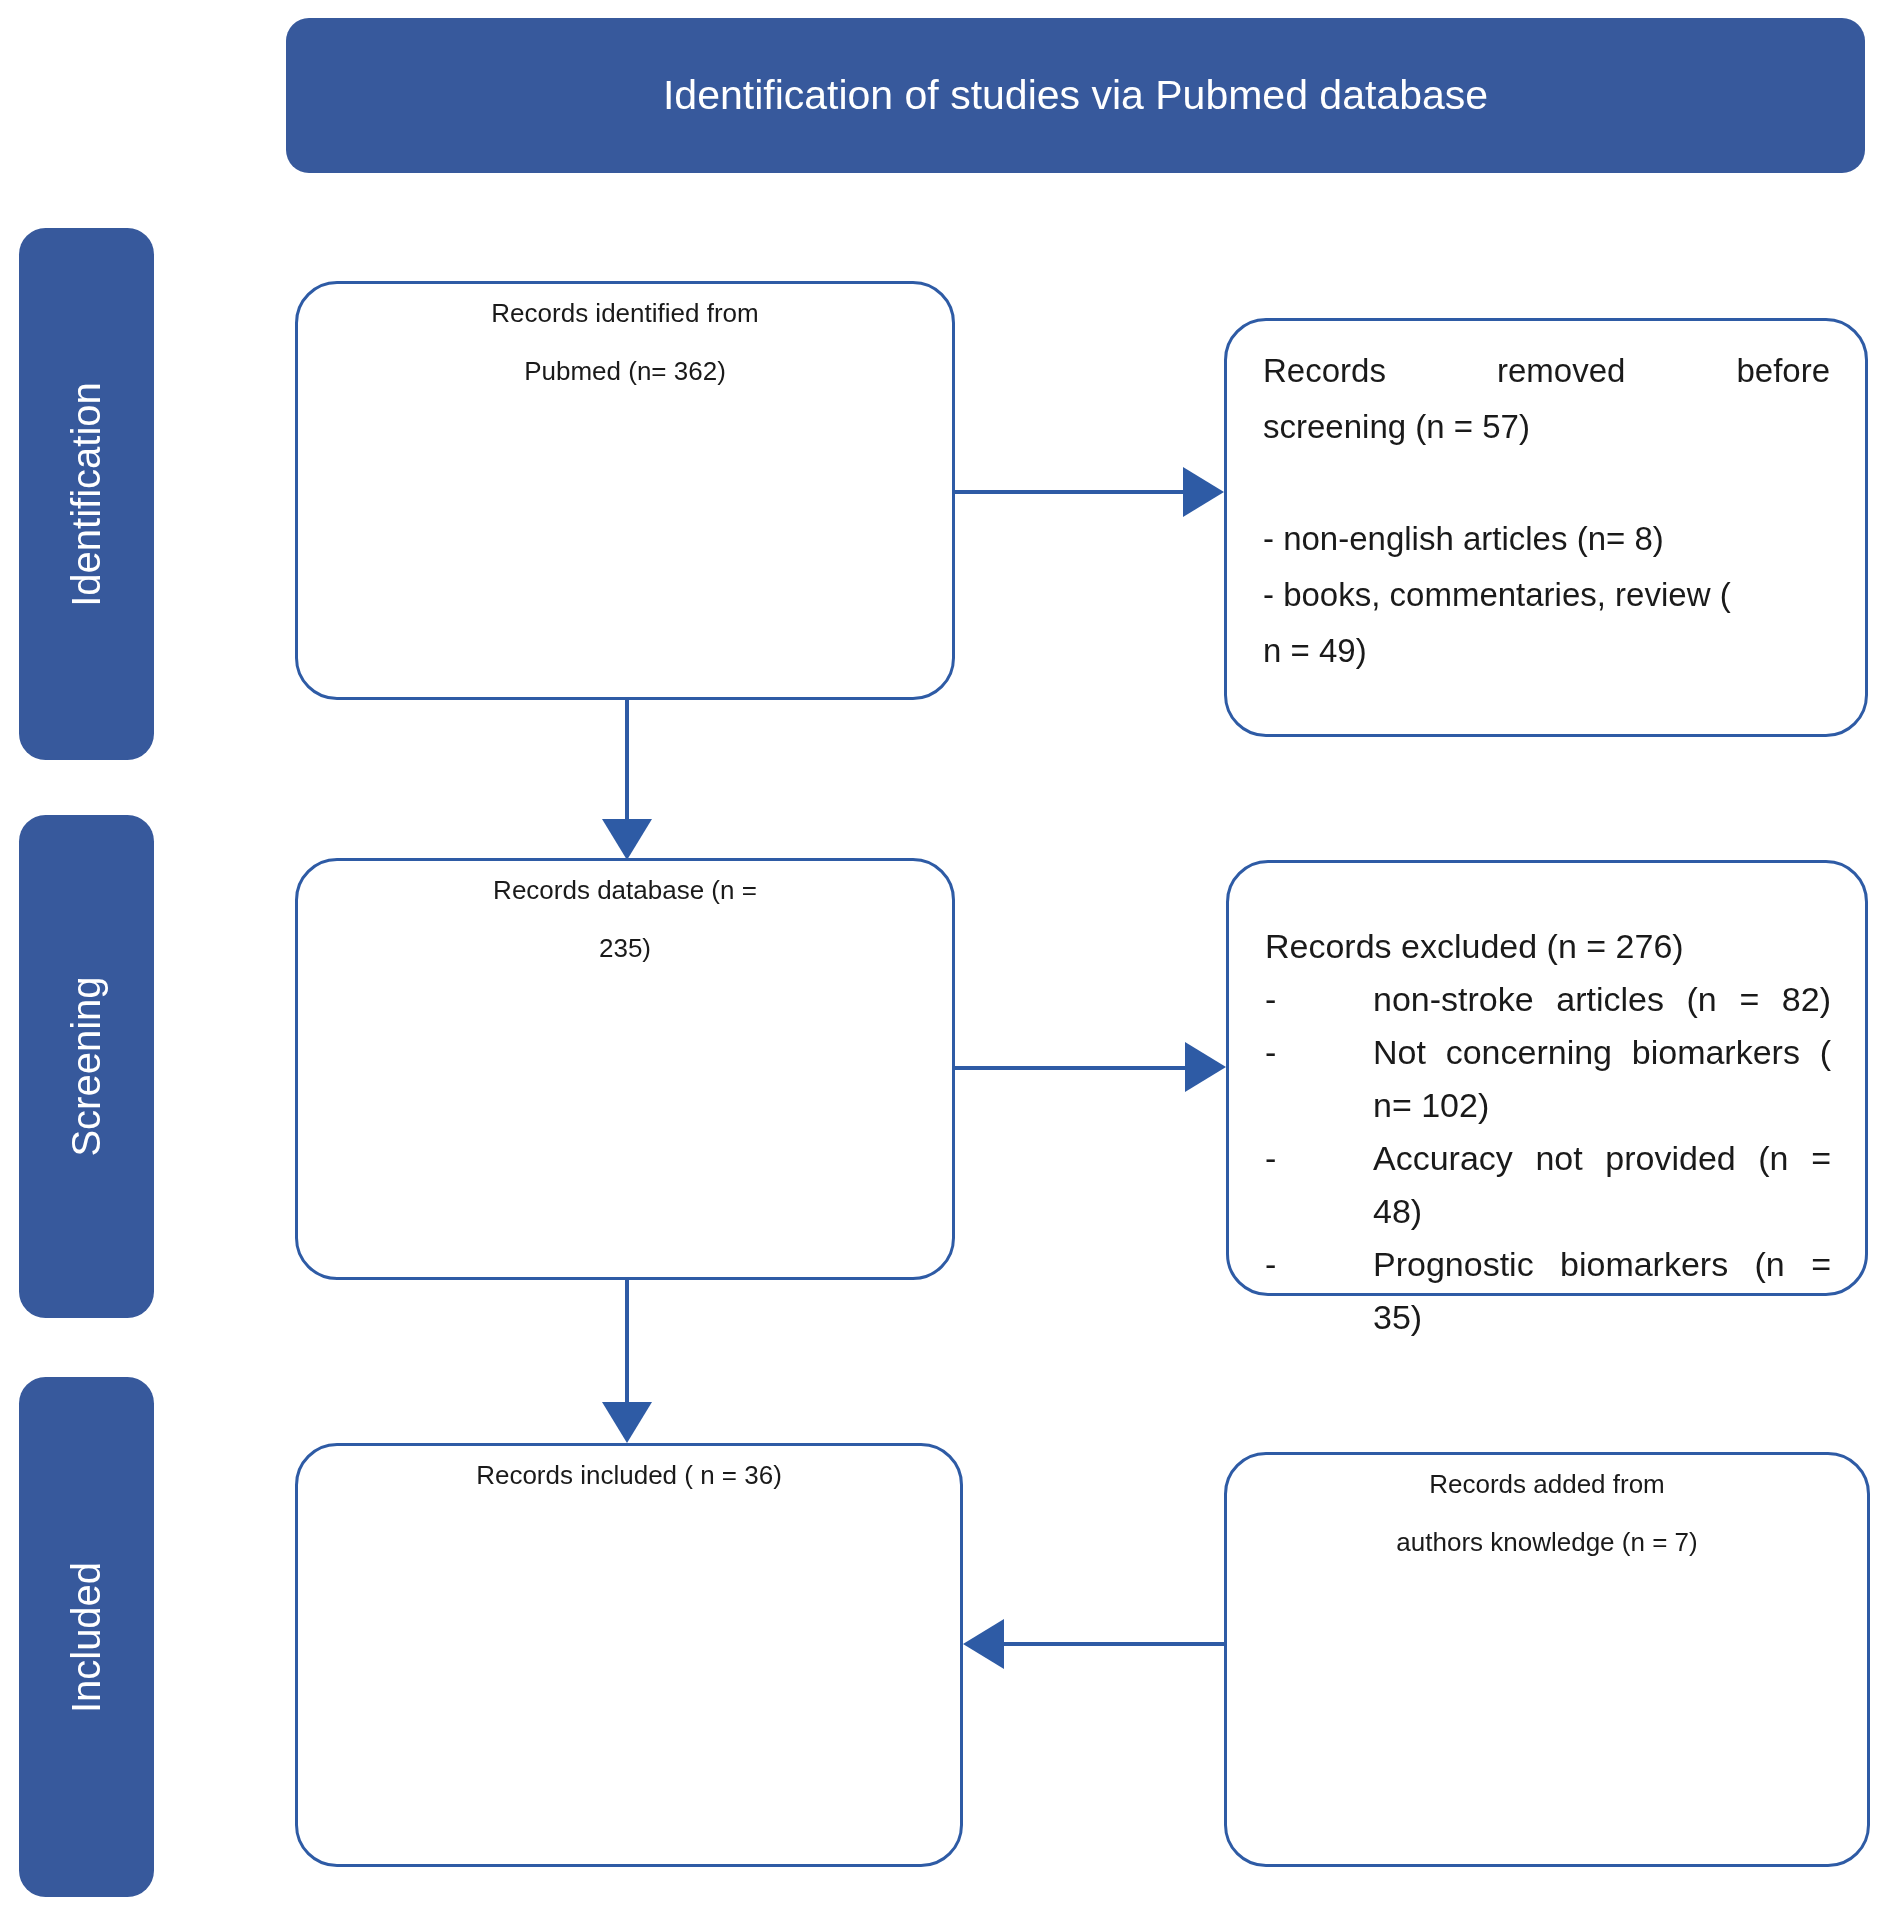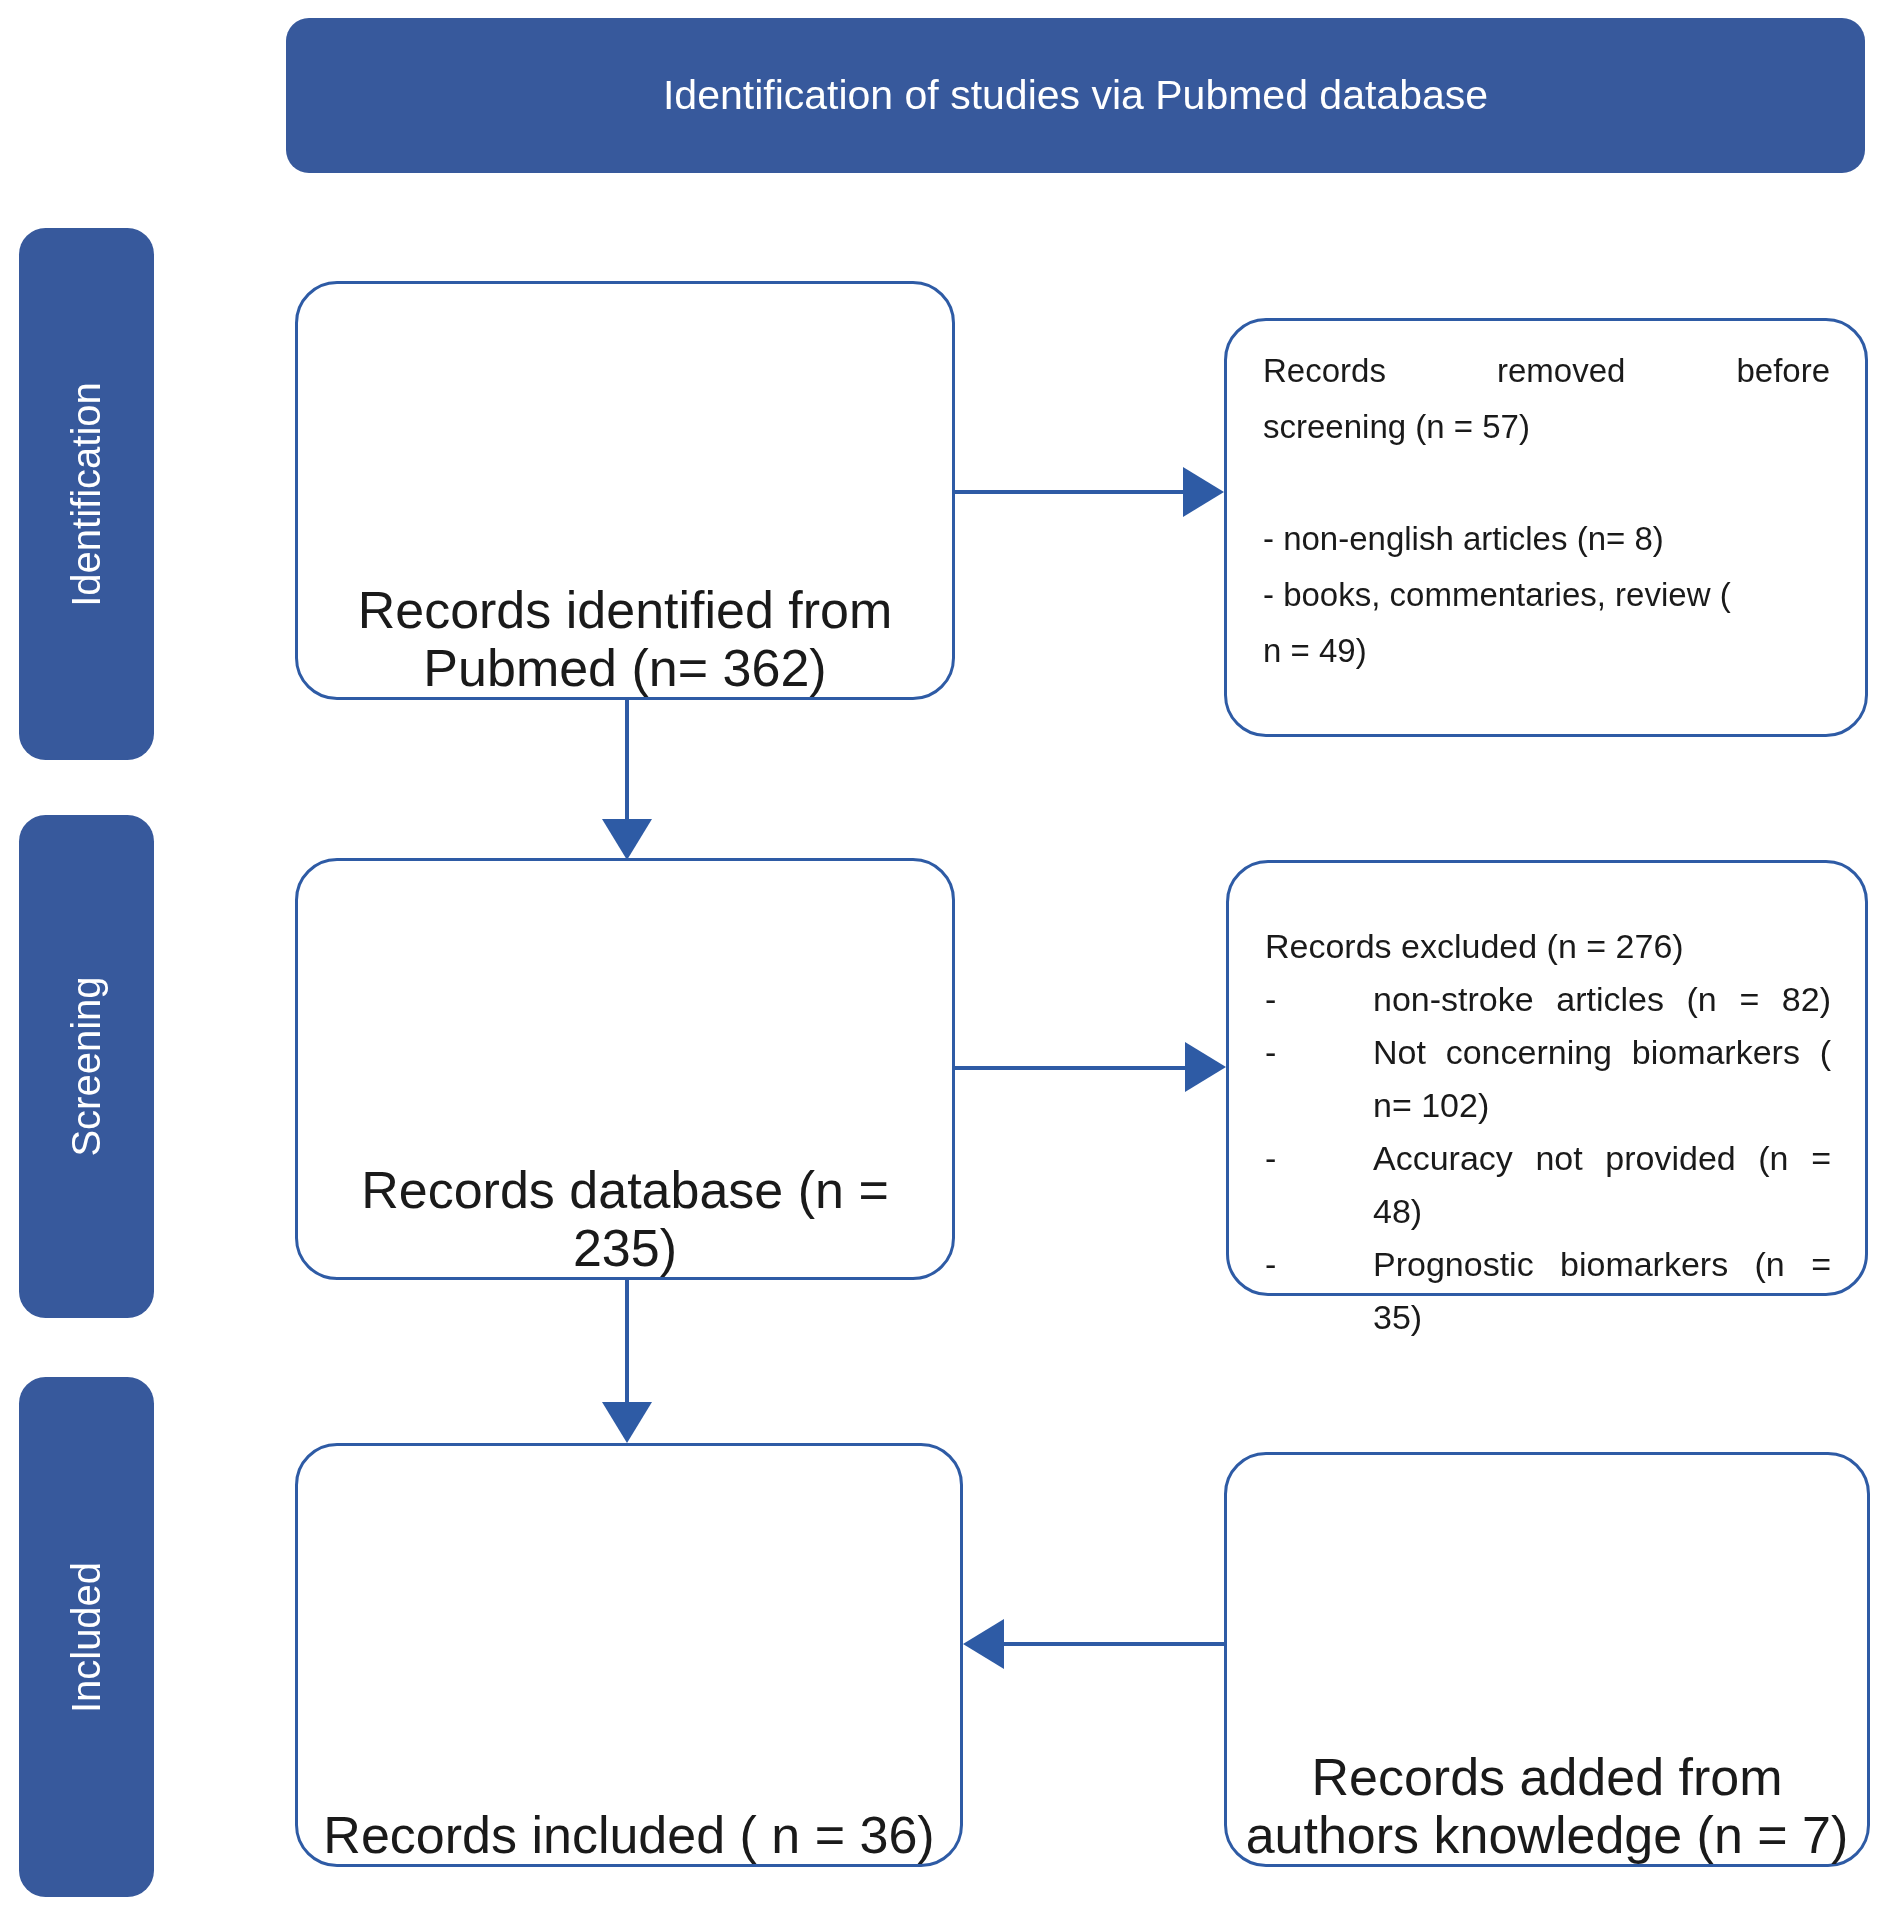--- a/index.html
+++ b/index.html
@@ -59,23 +59,23 @@
     position: absolute;
     background: #ffffff;
     border: 3.6px solid #2E5BA5;
     border-radius: 42px;
     box-sizing: border-box;
   }
   .centerbox {
     display: flex;
     flex-direction: column;
     align-items: center;
-    justify-content: flex-end;
+    justify-content: flex-start;
     text-align: center;
-    font-size: 52px;
+    font-size: 26px;
     line-height: 58px;
   }
   .ln { white-space: nowrap; }
 
   .box.b1 { left: 295px;  top: 281px;  width: 660px; height: 419px; }
   .box.b2 { left: 1224px; top: 280px;  width: 644px; height: 419px; }
   .box.b3 { left: 295px;  top: 858px; width: 660px; height: 422px; }
   .box.b4 { left: 1226px; top: 860px; width: 642px; height: 436px; }
   .box.b5 { left: 295px;  top: 1443px; width: 668px; height: 424px; }
   .box.b6 { left: 1224px; top: 1452px; width: 646px; height: 415px; }

